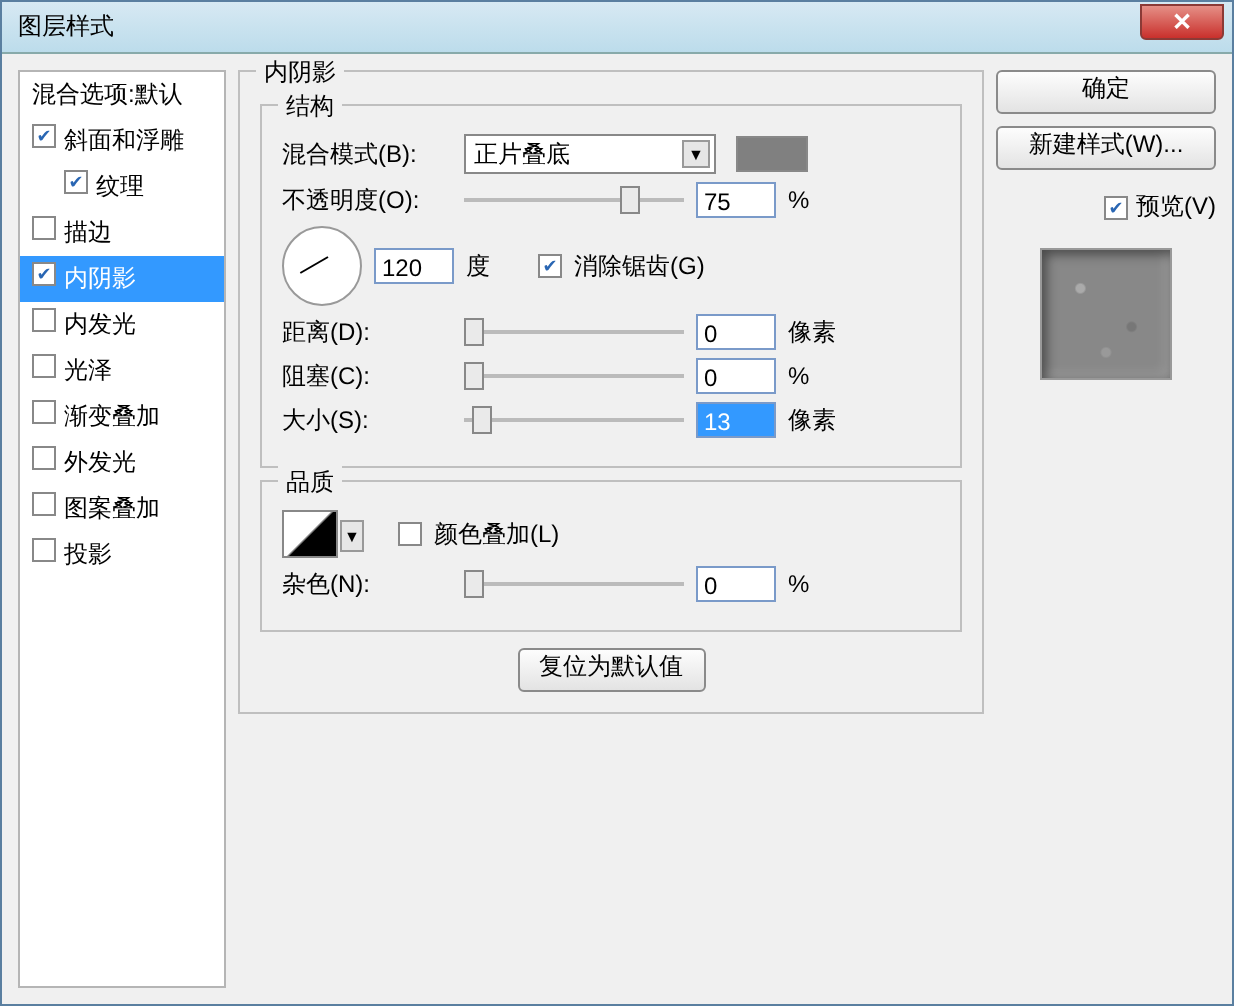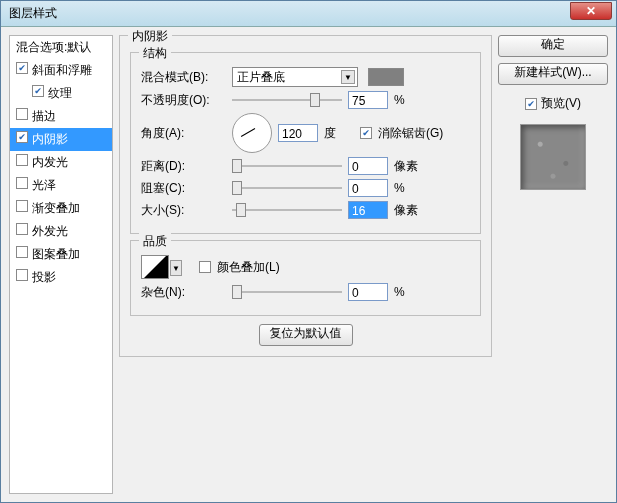--- a/index.html
+++ b/index.html
@@ -36,21 +36,21 @@
   .contour { width:28px; height:24px; border:1px solid #888; background:linear-gradient(135deg,#fff 48%,#000 52%); position:relative;}
   .contour .arrow { position:absolute; right:-14px; top:4px; width:12px; height:16px; background:#e6e6e6; border:1px solid #999; display:flex; align-items:center; justify-content:center; font-size:8px;}
   .btnrow { display:flex; gap:10px; margin-top:8px; justify-content:center;}
   .pbtn { min-width:94px; height:22px; border:1px solid #8a8a8a; background:linear-gradient(#fdfdfd,#e3e3e3); border-radius:3px; display:flex; justify-content:center; padding:0 10px; cursor:default;}
   .rightpanel { width:110px; display:flex; flex-direction:column; gap:6px; align-items:stretch; }
   .preview { width:66px; height:66px; border:1px solid #999; margin:6px auto 0; background:#888; background-image:
      radial-gradient(circle at 30% 30%, #aaa 2px, transparent 3px),
      radial-gradient(circle at 70% 60%, #777 2px, transparent 3px),
      radial-gradient(circle at 50% 80%, #999 2px, transparent 3px);
      box-shadow: inset 2px 2px 6px rgba(0,0,0,.5), inset -2px -2px 6px rgba(255,255,255,.2);}
-  .prevrow { display:flex; align-items:center; justify-content:center; gap:4px; margin-top:4px;}
+  .prevrow { display:flex; align-items:center; justify-content:flex-end; gap:4px; margin-top:4px;}
 </style>
 </head>
 <body>
 
 <div class="window">
   <div class="titlebar">
     <span class="title">图层样式</span>
     <div class="closebtn">
       <span>✕</span>
     </div>
@@ -125,21 +125,20 @@
             <div class="slider">
                 <div class="thumb" style="left:78px"></div>
               </div>
             <div class="numbox">
                 <span>75</span>
               </div>
             <span class="unit">%</span>
           </div>
 
           <div class="row">
-            <span class="lbl">角度(A):</span>
             <div class="anglectl"></div>
             <div class="numbox">
                 <span>120</span>
               </div>
             <span class="unit">度</span>
             <span class="cb checked"></span>
             <span>消除锯齿(G)</span>
           </div>
 
           <div class="row">
@@ -163,21 +162,21 @@
               </div>
             <span class="unit">%</span>
           </div>
 
           <div class="row">
             <span class="lbl">大小(S):</span>
             <div class="slider">
                 <div class="thumb" style="left:4px"></div>
               </div>
             <div class="numbox sel">
-                <span>16</span>
+                <span>13</span>
               </div>
             <span class="unit">像素</span>
           </div>
         </div>
 
         <div class="group inner">
           <div class="legend">品质</div>
           <div class="row">
             <div class="contour">
                 <span class="arrow">▼</span>

